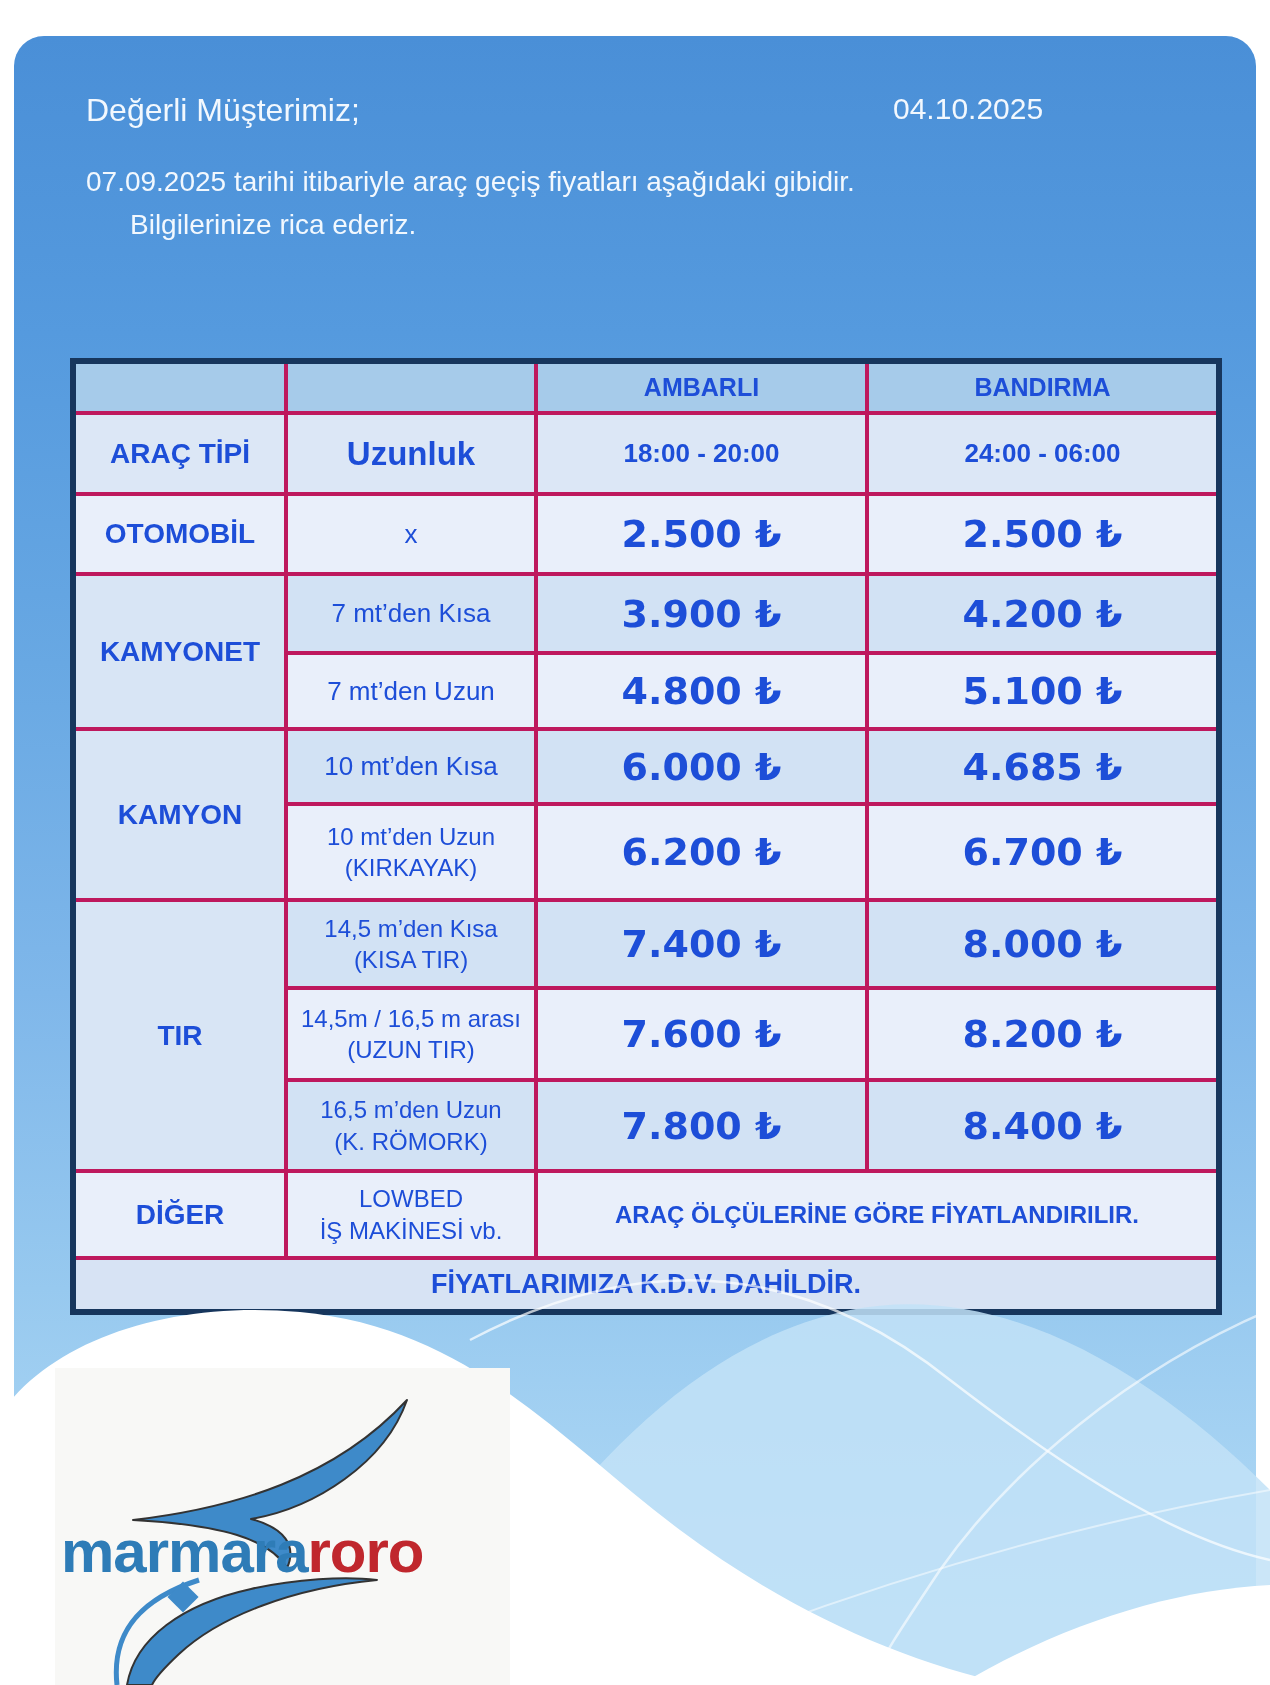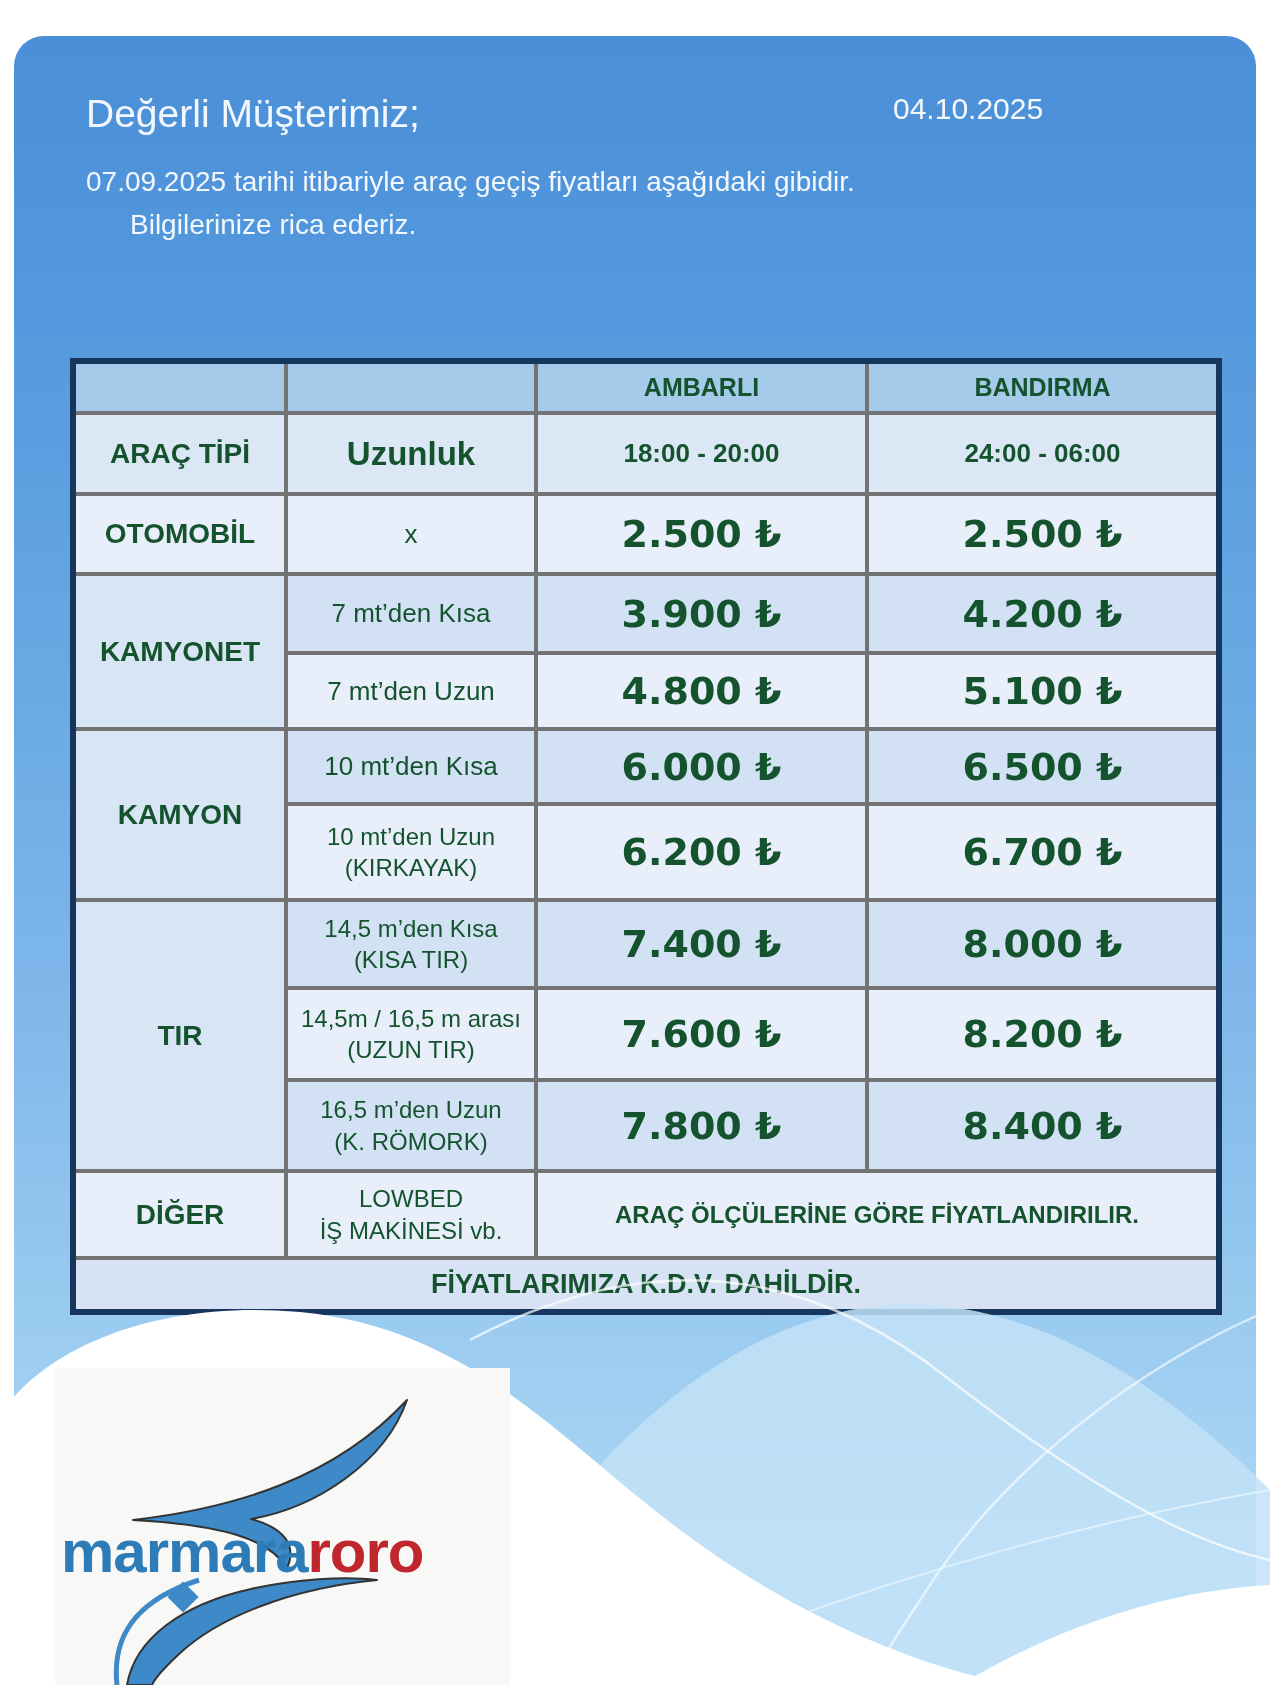--- a/index.html
+++ b/index.html
@@ -7,31 +7,31 @@
        font-family:"Liberation Sans",sans-serif;}
 
   
   .panel{position:absolute;left:14px;top:36px;width:1242px;height:1649px;
          border-radius:30px;
          background:linear-gradient(180deg,#4a8fd7 0%,#559ade 18%,#68a8e3 38%,
                      #7fb7ea 58%,#97c9ef 76%,#abd6f4 90%,#b8def7 100%);}
 
   
   .greeting,.date,.intro{position:absolute;color:#f2f8fe;}
-  .greeting{left:86px;top:92px;font-size:39px;}
+  .greeting{left:86px;top:92px;font-size:32px;}
   .date{left:893px;top:92px;font-size:30px;}
   .intro1{left:86px;top:166px;font-size:28px;}
   .intro2{left:86px;top:209px;font-size:28px;margin-left:44px;}
 
   
   table.price{position:absolute;left:70px;top:358px;width:1146px;
               border-collapse:collapse;table-layout:fixed;
               border:6px solid #17365d;}
-  table.price td{border:4px solid #737373;text-align:center;vertical-align:middle;
-                 color:#14532d;padding:0;}
+  table.price td{border:4px solid #be185d;text-align:center;vertical-align:middle;
+                 color:#1d4ed8;padding:0;}
   .c-head1{background:#a6cbea;font-weight:bold;font-size:25px;}
   .r-light{background:#e9effa;}
   .r-mid{background:#d2e2f4;}
   .r-kdv{background:#d7e3f4;}
   .c-group{background:#d8e5f5;}
   .c-head2{background:#dce7f6;}
   .vehicle{font-weight:bold;font-size:28px;}
   .len{font-size:26px;}
   .len2{font-size:24px;line-height:1.3;}
   .uzunluk{font-weight:bold;font-size:33px;}
@@ -91,21 +91,21 @@
   </tr>
   <tr style="height:76px">
     <td class="r-light len">7 mt’den Uzun</td>
     <td class="r-light price-val">4.800 ₺</td>
     <td class="r-light price-val">5.100 ₺</td>
   </tr>
   <tr style="height:75px">
     <td class="c-group vehicle" rowspan="2">KAMYON</td>
     <td class="r-mid len">10 mt’den Kısa</td>
     <td class="r-mid price-val">6.000 ₺</td>
-    <td class="r-mid price-val">6.500 ₺</td>
+    <td class="r-mid price-val">4.685 ₺</td>
   </tr>
   <tr style="height:96px">
     <td class="r-light len2">
       <div>10 mt’den Uzun</div>
       <div>(KIRKAYAK)</div>
     </td>
     <td class="r-light price-val">6.200 ₺</td>
     <td class="r-light price-val">6.700 ₺</td>
   </tr>
   <tr style="height:88px">

